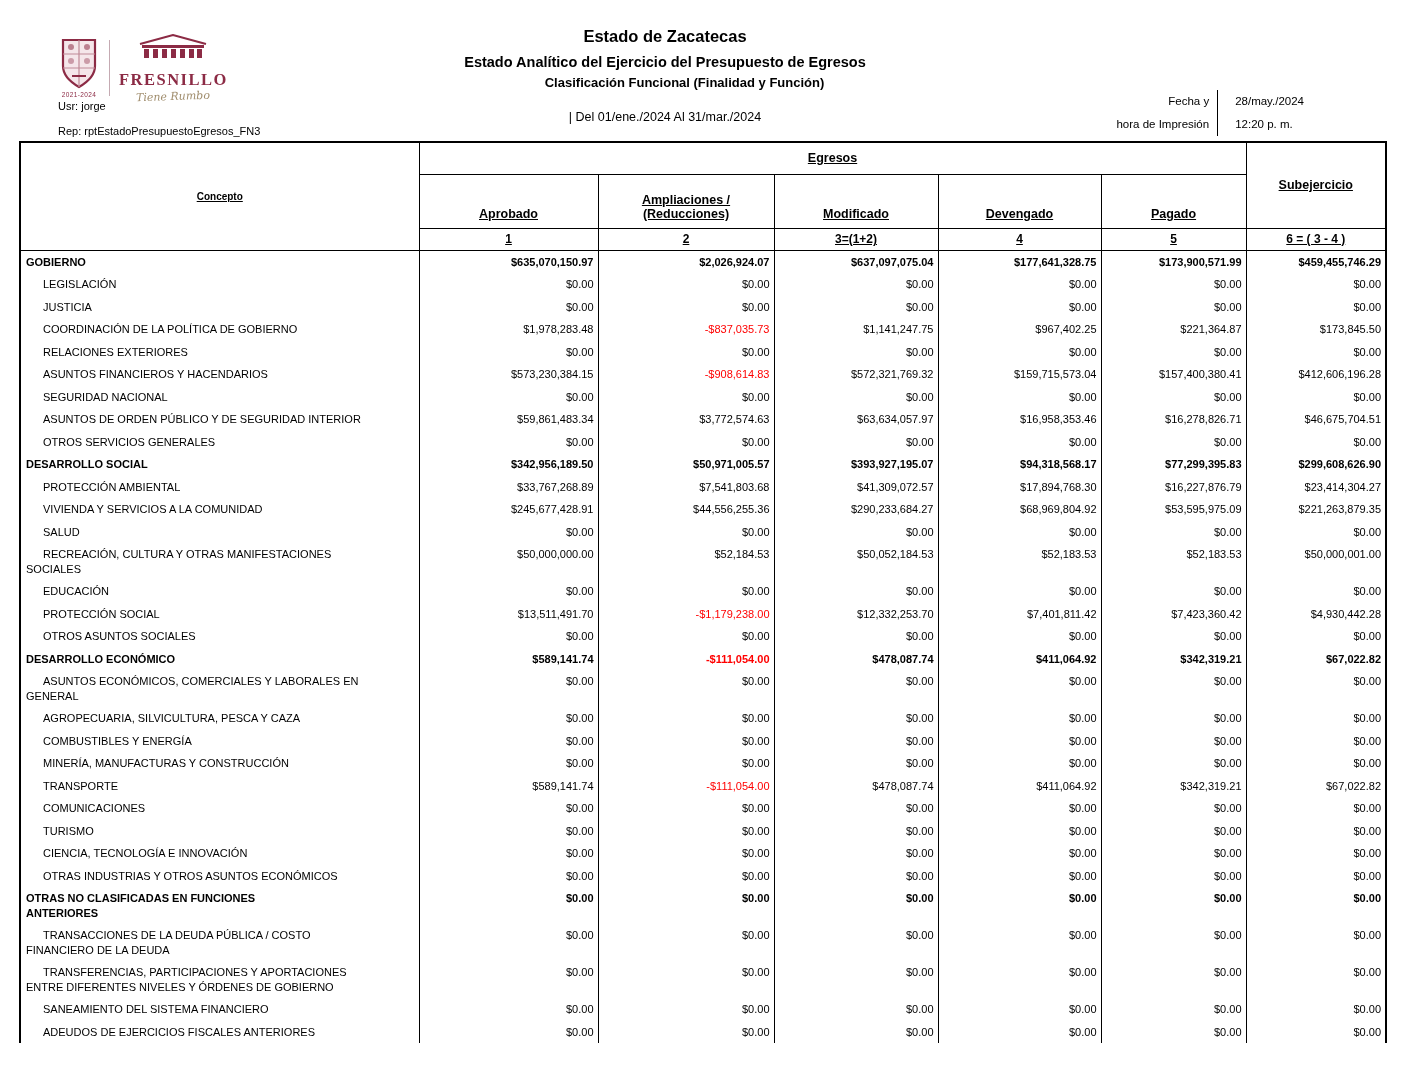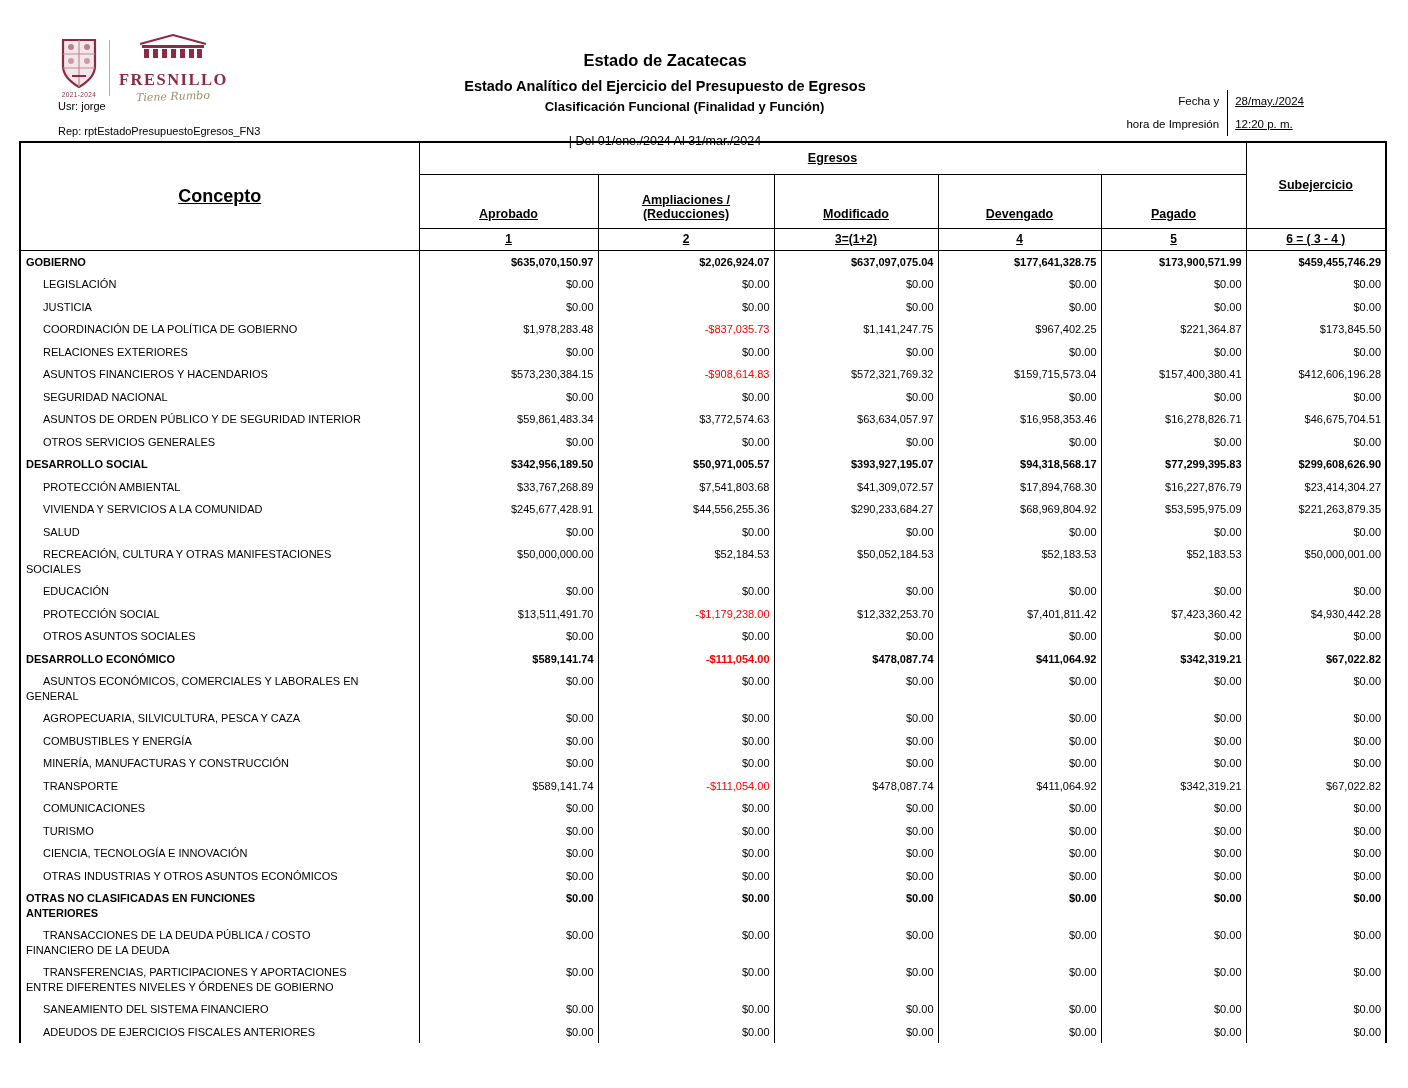--- a/index.html
+++ b/index.html
@@ -17,39 +17,39 @@
   .logo-years { font-size:6.5px; color:#8c2b45; letter-spacing:.4px; margin-top:1px; }
   .logo-divider { width:1px; height:56px; background:#c5aab2; }
   .logo-right { display:flex; flex-direction:column; align-items:center; }
   .logo-name { font-family:"Liberation Serif", serif; font-weight:bold; color:#8c2b45;
                font-size:16.5px; letter-spacing:1.5px; line-height:1; margin-top:12px; }
   .logo-script { font-family:"DejaVu Serif", serif; font-style:italic; color:#a08d6d;
                  font-size:11px; line-height:1.1; margin-top:2px; transform:rotate(-2deg); }
 
   .title-block { position:absolute; top:27px; left:0; width:1330px; text-align:center; }
   .t1 { font-size:21px; font-weight:bold; line-height:1.15; }
-  .t2 { font-size:16.5px; font-weight:bold; line-height:1.2;margin-top:24px; }
+  .t2 { font-size:16.5px; font-weight:bold; line-height:1.2; }
   .t3 { font-size:14.5px; font-weight:bold; margin-top:7px; line-height:1.2; }
   .t4 { font-size:13px;   font-weight:bold; margin-top:4px; line-height:1.2;padding-left:39px; }
   .t5 { font-size:12.5px; margin-top:19px; line-height:1.2; }
 
   .user-info { position:absolute; left:58px; top:94px; font-size:11px; line-height:25px; }
 
   .print-info { position:absolute; right:104px; top:90px; font-size:11.5px; display:flex; }
   .print-labels { text-align:right; padding-right:8px; line-height:23px; }
-  .print-values { border-left:1.5px solid #000; padding-left:7px; line-height:23px;text-decoration:underline; }
+  .print-values { border-left:1.5px solid #000; padding-left:17px; line-height:23px; }
 
   
   table.report {
     margin-left:19px; width:1366px; table-layout:fixed;
     border-collapse:collapse; border:2px solid #000; border-bottom:none;
   }
   thead th, thead td { border:1.5px solid #000; font-weight:bold;text-decoration:underline; }
   thead .h-egresos   { height:32px; font-size:12.5px; text-align:center; vertical-align:middle; }
-  thead .h-concept   { font-size:18px; text-align:center; vertical-align:middle;margin-top:43px; }
+  thead .h-concept   { font-size:10px; text-align:center; vertical-align:middle;margin-top:43px; }
   thead .h-sub       { font-size:12.5px; text-align:center; vertical-align:middle; }
   thead tr.h2 th     { height:54px; font-size:12.5px; text-align:center; vertical-align:bottom; padding-bottom:7px; }
   thead tr.h3 td     { height:22px; font-size:12px; text-align:center; vertical-align:middle; }
 
   tbody td {
     border-left:1.5px solid #000; border-top:none; border-bottom:none;
     font-size:11px; line-height:14.5px; vertical-align:top;
     padding-top:4px; padding-bottom:4px;
   }
   tbody td:first-child { border-left:none; }

